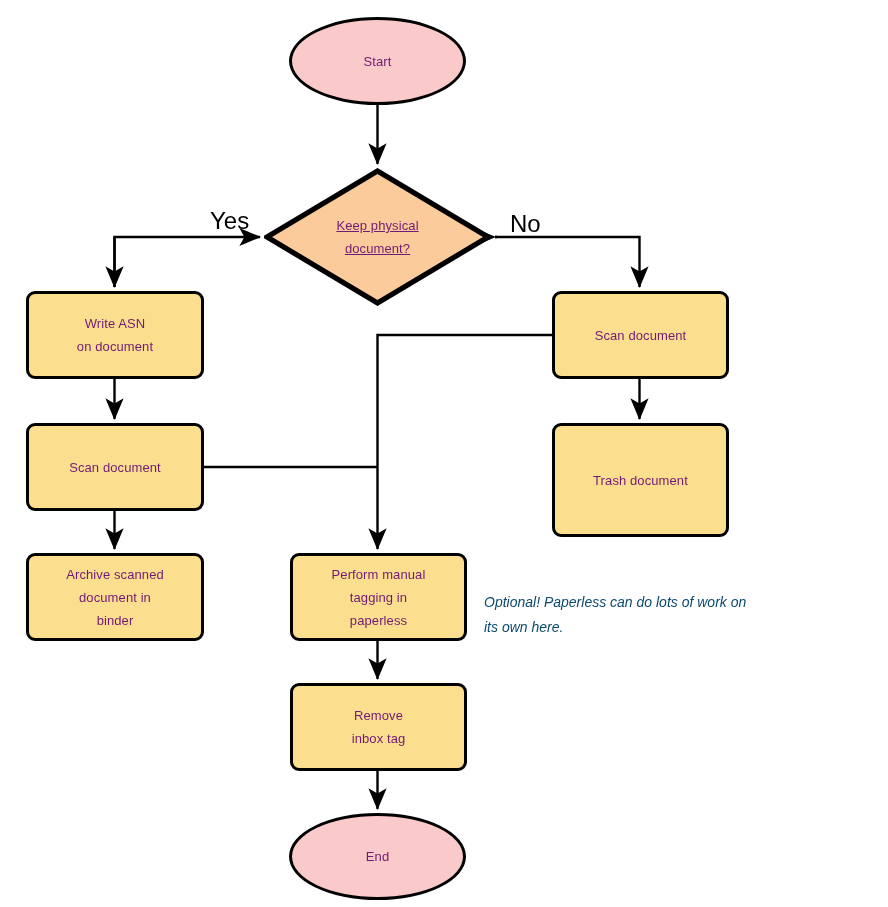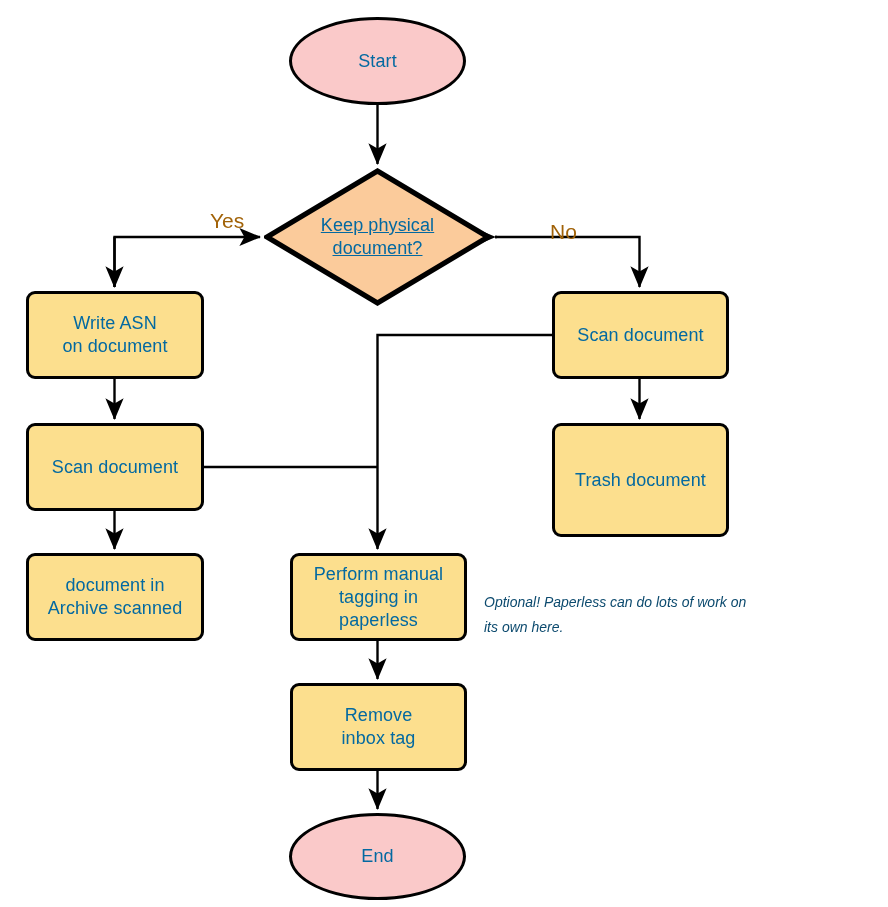--- a/index.html
+++ b/index.html
@@ -27,22 +27,22 @@
     height: 907px;
     pointer-events: none;
   }
   .node {
     position: absolute;
     box-sizing: border-box;
     display: flex;
     align-items: center;
     justify-content: center;
     text-align: center;
-    color: #0369a1;
-    font-size: 18px;
+    color: #701a75;
+    font-size: 13px;
     line-height: 23px;
     letter-spacing: 0.1px;
     z-index: 2;
   }
   .node-process {
     border: 3px solid #000000;
     border-radius: 9px;
     background: #fcdf8e;
     padding: 2px 6px;
   }
@@ -65,23 +65,23 @@
   .node-decision .diamond-label {
     position: relative;
     z-index: 1;
     width: 100%;
     padding: 0 10px;
     box-sizing: border-box;
     text-decoration: underline;
   }
   .edge-label {
     position: absolute;
-    font-size: 21px;
+    font-size: 24px;
     line-height: 22px;
-    color: #a16207;
+    color: #000000;
     white-space: nowrap;
     z-index: 3;
     text-align: right;
   }
   .note {
     position: absolute;
     font-size: 14px;
     line-height: 25px;
     font-style: italic;
     color: #0c4a6e;
@@ -166,22 +166,23 @@
       <div>on document</div>
     </div>
   </div>
 
   <div class="node node-process" style="left:26px; top:423px; width:178px; height:88px;">
     <span>Scan document</span>
   </div>
 
   <div class="node node-process" style="left:26px; top:553px; width:178px; height:88px;">
     <div>
+      <div>Archive scanned</div>
       <div>document in</div>
-      <div>Archive scanned</div>
+      <div>binder</div>
     </div>
   </div>
 
   <div class="node node-process" style="left:552px; top:291px; width:177px; height:88px;">
     <span>Scan document</span>
   </div>
 
   <div class="node node-process" style="left:552px; top:423px; width:177px; height:114px;">
     <span>Trash document</span>
   </div>
@@ -200,20 +201,20 @@
       <div>paperless</div>
     </div>
   </div>
 
   <div class="node node-terminal" style="left:289px; top:813px; width:177px; height:87px;">
     <span>End</span>
   </div>
 
   <div class="edge-label" style="left:210px; top:210px;">Yes</div>
 
-  <div class="edge-label" style="left:510px; top:221px;margin-left:40px;">No</div>
+  <div class="edge-label" style="left:510px; top:213px;">No</div>
 
   <div class="note" style="left:484px; top:590px; width:400px;">
     <div>Optional! Paperless can do lots of work on</div>
     <div>its own here.</div>
   </div>
 
 </div>
 
 </body></html>

